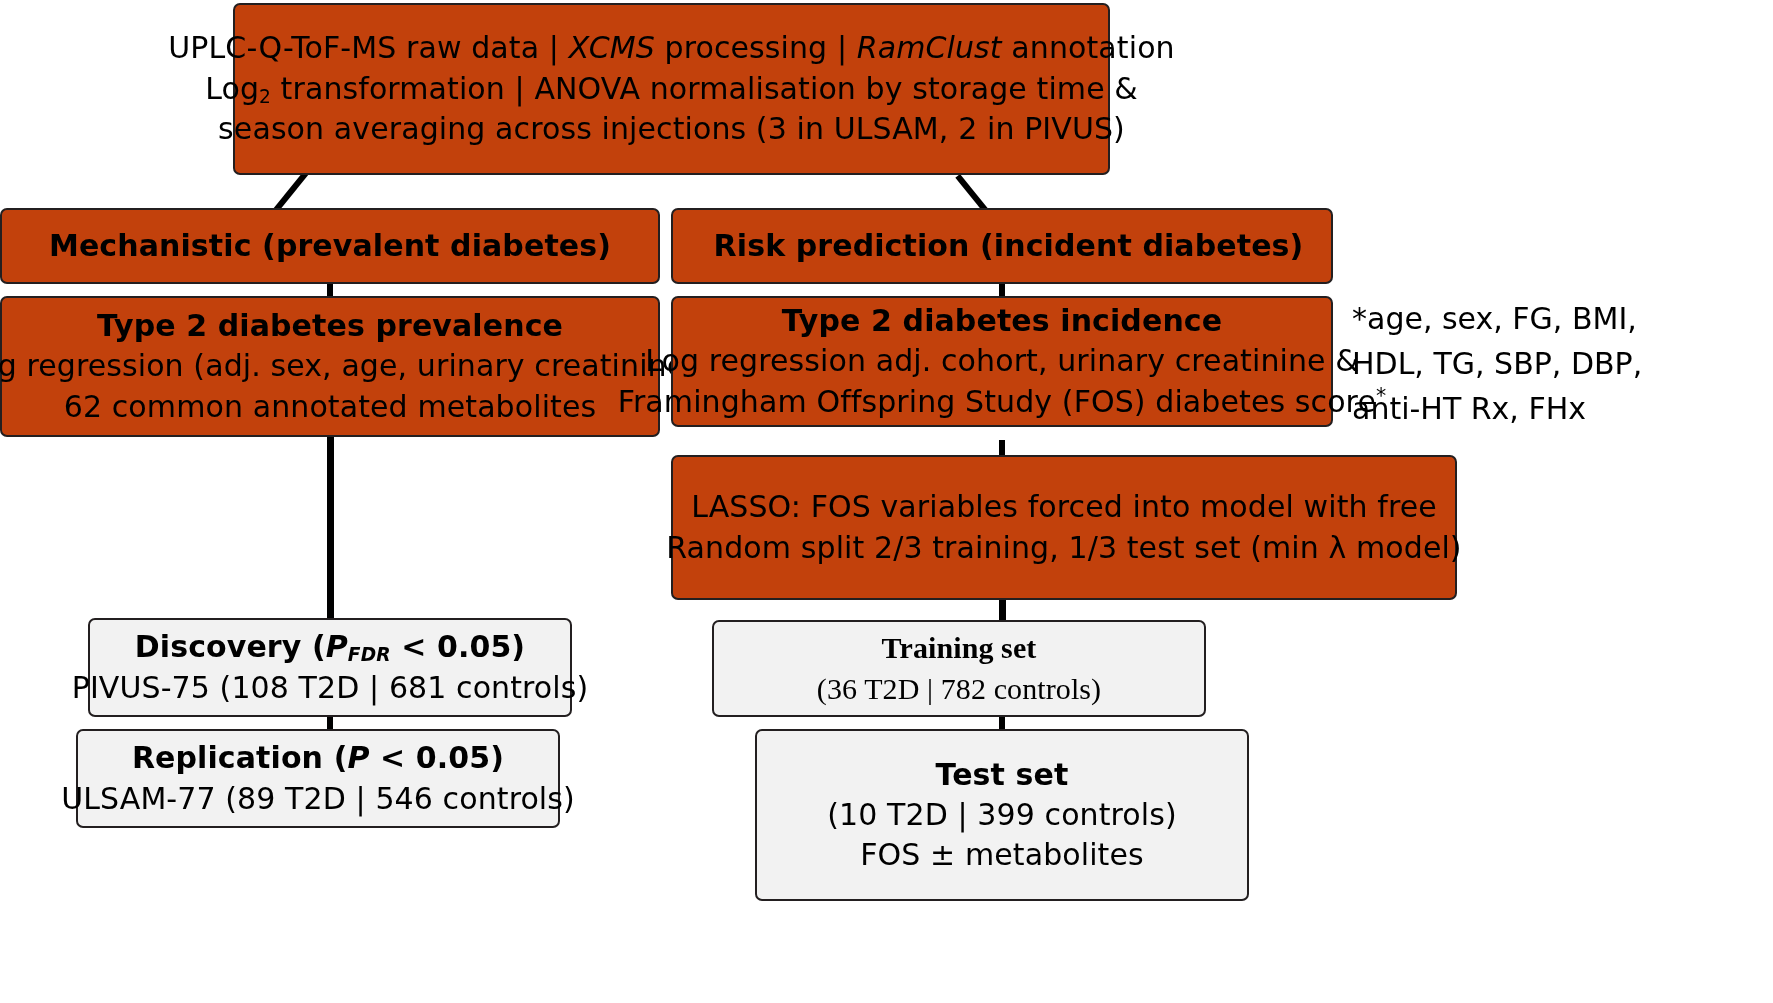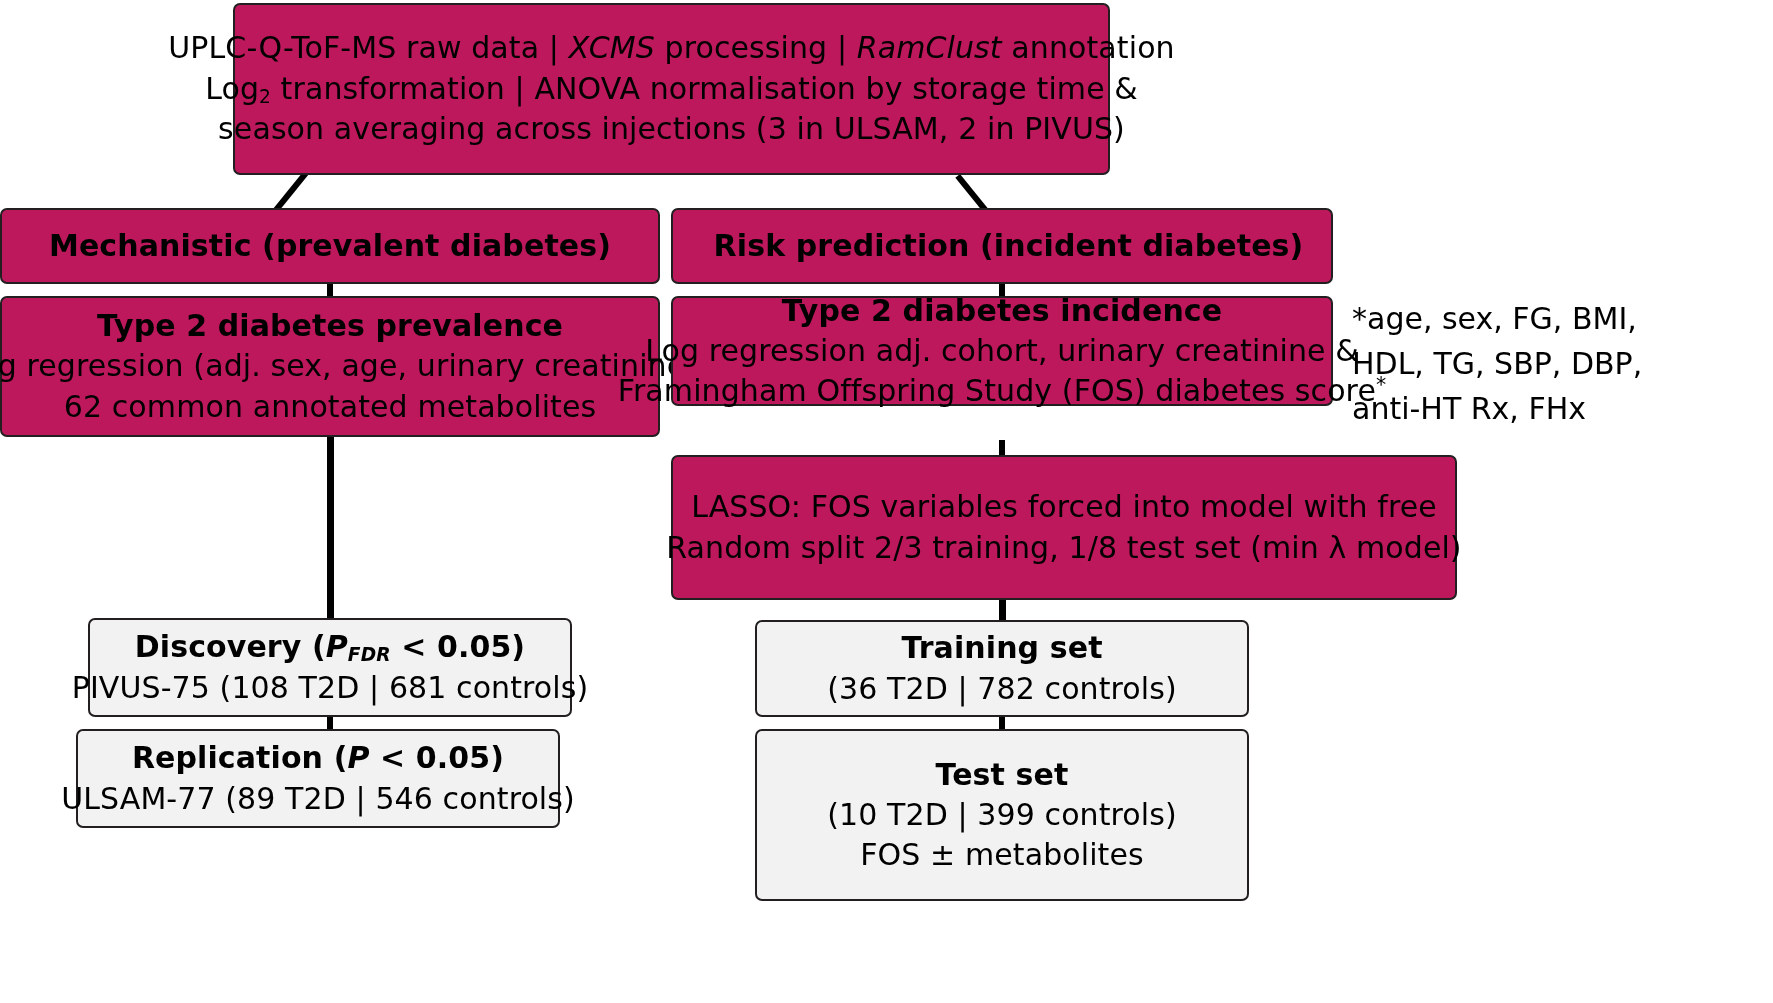--- a/index.html
+++ b/index.html
@@ -16,21 +16,21 @@
     width: 1773px;
     height: 1003px;
     background: #ffffff;
     overflow: hidden;
   }
   .box {
     position: absolute;
     box-sizing: border-box;
     border: 2px solid #231f20;
     border-radius: 7px;
-    background: #be185d;
+    background: #c2410c;
     display: flex;
     flex-direction: column;
     align-items: center;
     justify-content: center;
     text-align: center;
     line-height: 1.34;
     z-index: 3;
   }
   .box.shaded {
     background: #f2f2f2;
@@ -125,34 +125,34 @@
     <div class="line bold">
       <span>Replication (</span><span class="ital">P</span><span> &lt; 0.05)</span>
     </div>
     <div class="line">ULSAM-77 (89 T2D | 546 controls)</div>
   </div>
 
   <div class="box" style="left:671px; top:208px; width:662px; height:76px;padding-left:13px;">
     <div class="line bold">Risk prediction (incident diabetes)</div>
   </div>
 
-  <div class="box" style="left:671px; top:296px; width:662px; height:110px;">
+  <div class="box" style="left:671px; top:296px; width:662px; height:131px;">
     <div class="line bold">Type 2 diabetes incidence</div>
     <div class="line">Log regression adj. cohort, urinary creatinine &amp;</div>
     <div class="line">
       <span>Framingham Offspring Study (FOS) diabetes score</span><sup>*</sup>
     </div>
   </div>
 
   <div class="box" style="left:671px; top:455px; width:786px; height:145px;">
     <div class="line">LASSO: FOS variables forced into model with free</div>
-    <div class="line">Random split 2/3 training, 1/8 test set (min λ model)</div>
+    <div class="line">Random split 2/3 training, 1/3 test set (min λ model)</div>
   </div>
 
-  <div class="box shaded" style="left:755px; top:620px; width:494px; height:97px;">
+  <div class="box shaded" style="left:712px; top:620px; width:494px; height:97px;font-family:Liberation Serif, serif;">
     <div class="line bold">Training set</div>
     <div class="line">(36 T2D | 782 controls)</div>
   </div>
 
   <div class="box shaded" style="left:755px; top:729px; width:494px; height:172px;">
     <div class="line bold">Test set</div>
     <div class="line">(10 T2D | 399 controls)</div>
     <div class="line">FOS ± metabolites</div>
   </div>
 

